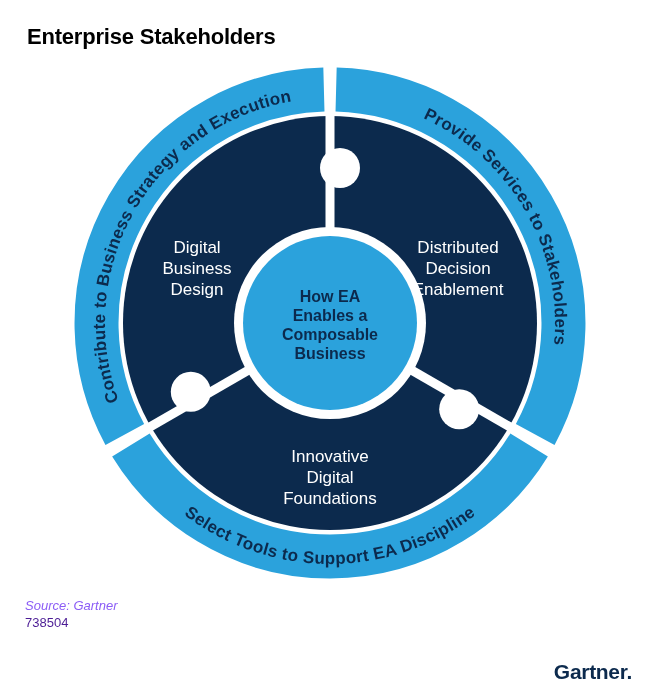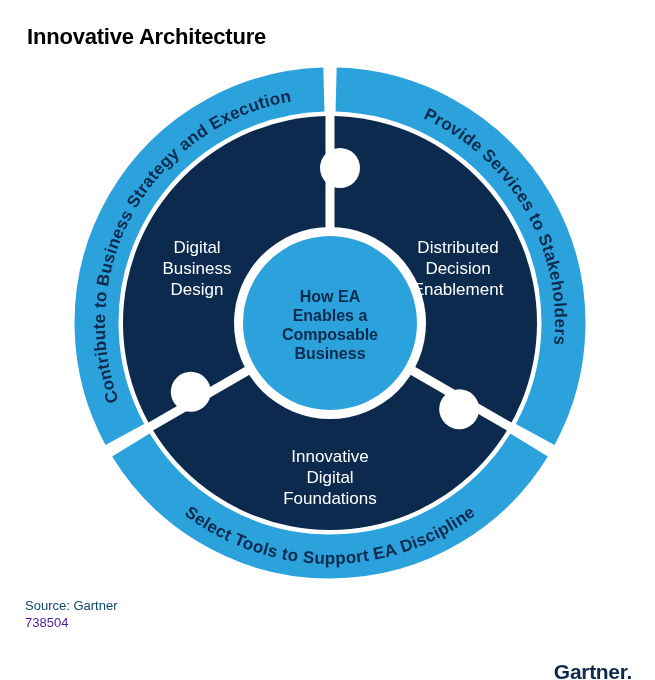--- a/index.html
+++ b/index.html
@@ -22,32 +22,32 @@
   svg.wheel{position:absolute;left:0;top:0;}
   .ring-seg{fill:none;stroke:var(--blue);stroke-width:44;}
   .divider{stroke:#ffffff;stroke-width:9;}
   .ring-label{font-family:"Liberation Sans",sans-serif;font-size:17px;font-weight:700;fill:var(--navy);letter-spacing:0.3px;}
   .piece-label{font-family:"Liberation Sans",sans-serif;font-size:17px;font-weight:400;fill:#ffffff;text-anchor:middle;}
   .center-label{font-family:"Liberation Sans",sans-serif;font-size:16px;font-weight:700;fill:var(--navy);text-anchor:middle;}
   .source-block{
     position:absolute;left:25px;top:597px;
     font-size:13px;line-height:17px;
   }
-  .source-line{color:#0c4a6e;}
+  .source-line{color:#8b5cf6;font-style:italic;}
   .figure-id{color:#4c1d95;}
   .gartner-logo{
     position:absolute;right:23px;top:660px;
     font-size:21px;font-weight:700;color:var(--navy);
     letter-spacing:-0.3px;
   }
 </style>
 </head>
 <body>
 
-<h1 class="page-title">Innovative Architecture</h1>
+<h1 class="page-title">Enterprise Stakeholders</h1>
 
 <svg class="wheel" width="655" height="680" viewBox="0 0 655 680" aria-hidden="false">
   <defs>
     <path id="arc-tl" d="M 129.5 425.2 A 225 225 0 0 1 318.2 98.3"></path>
     <path id="arc-tr" d="M 341.8 98.3 A 225 225 0 0 1 530.5 425.2"></path>
     <path id="arc-b" d="M 127.9 454.2 A 241 241 0 0 0 532.1 454.2"></path>
   </defs>
 
   <g>
     <path class="ring-seg" d="M 323.9 89.6 A 233.5 233.5 0 0 0 124.8 434.4"></path>

